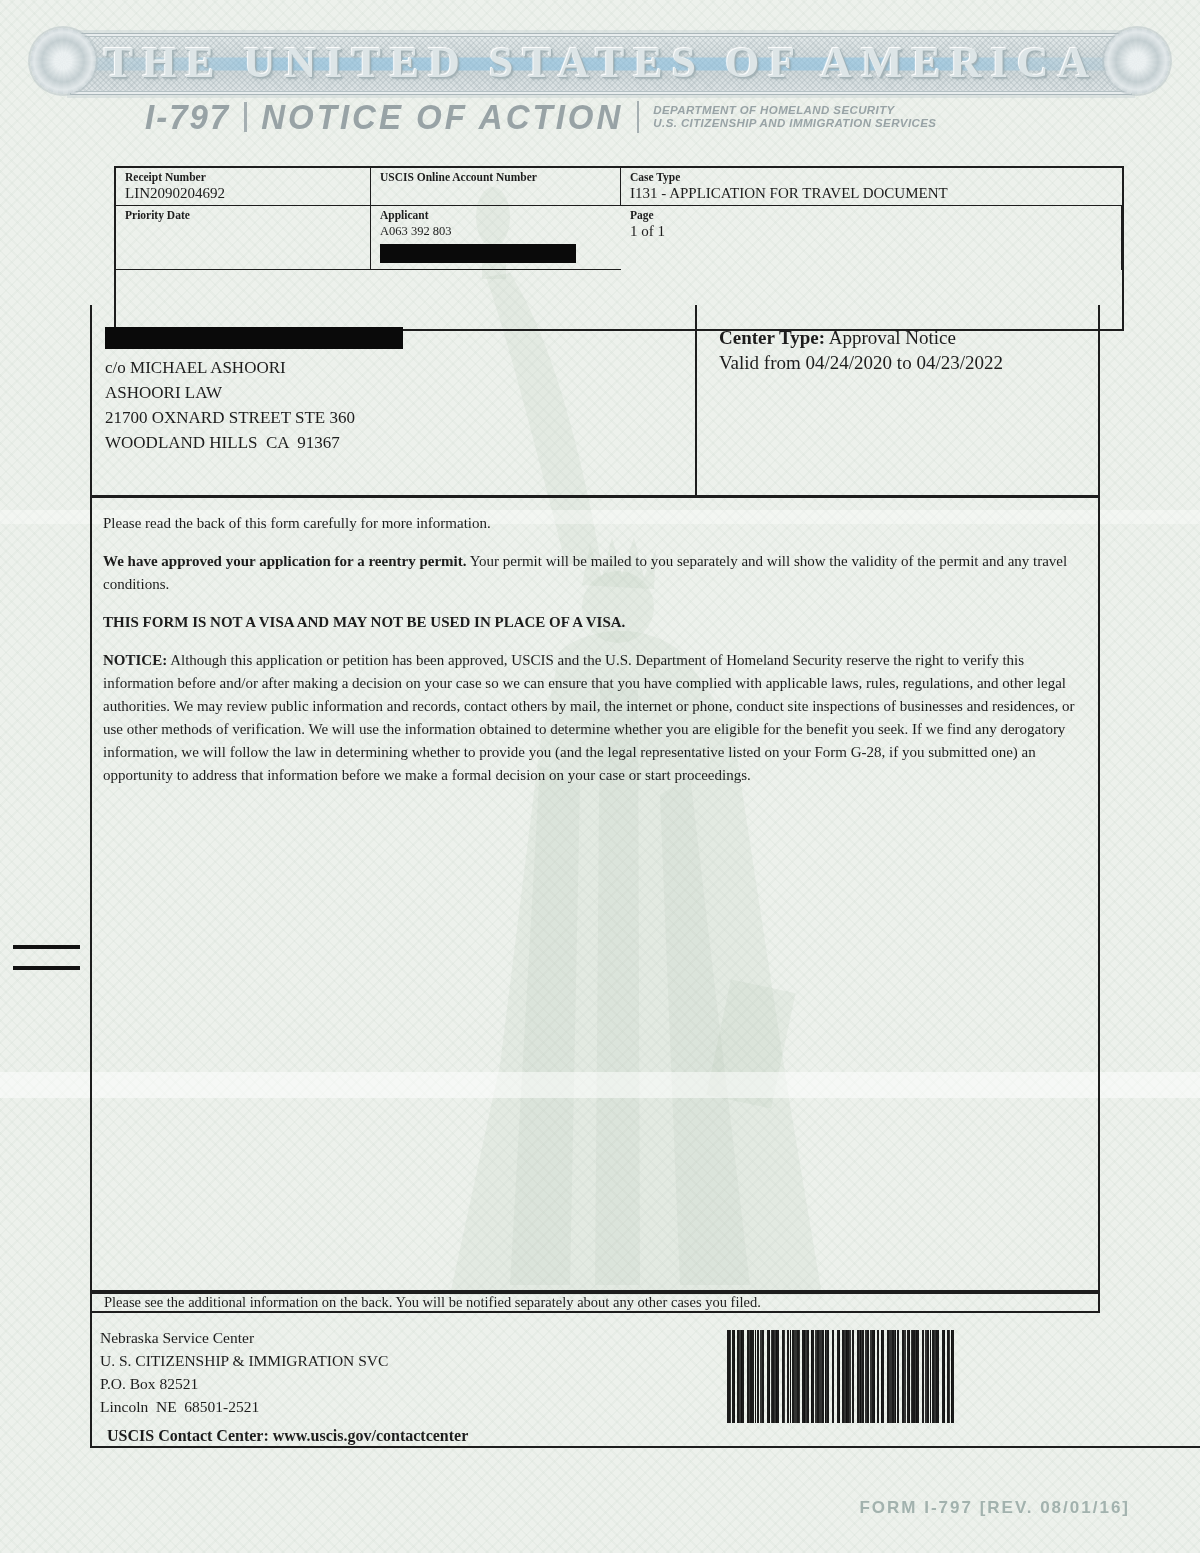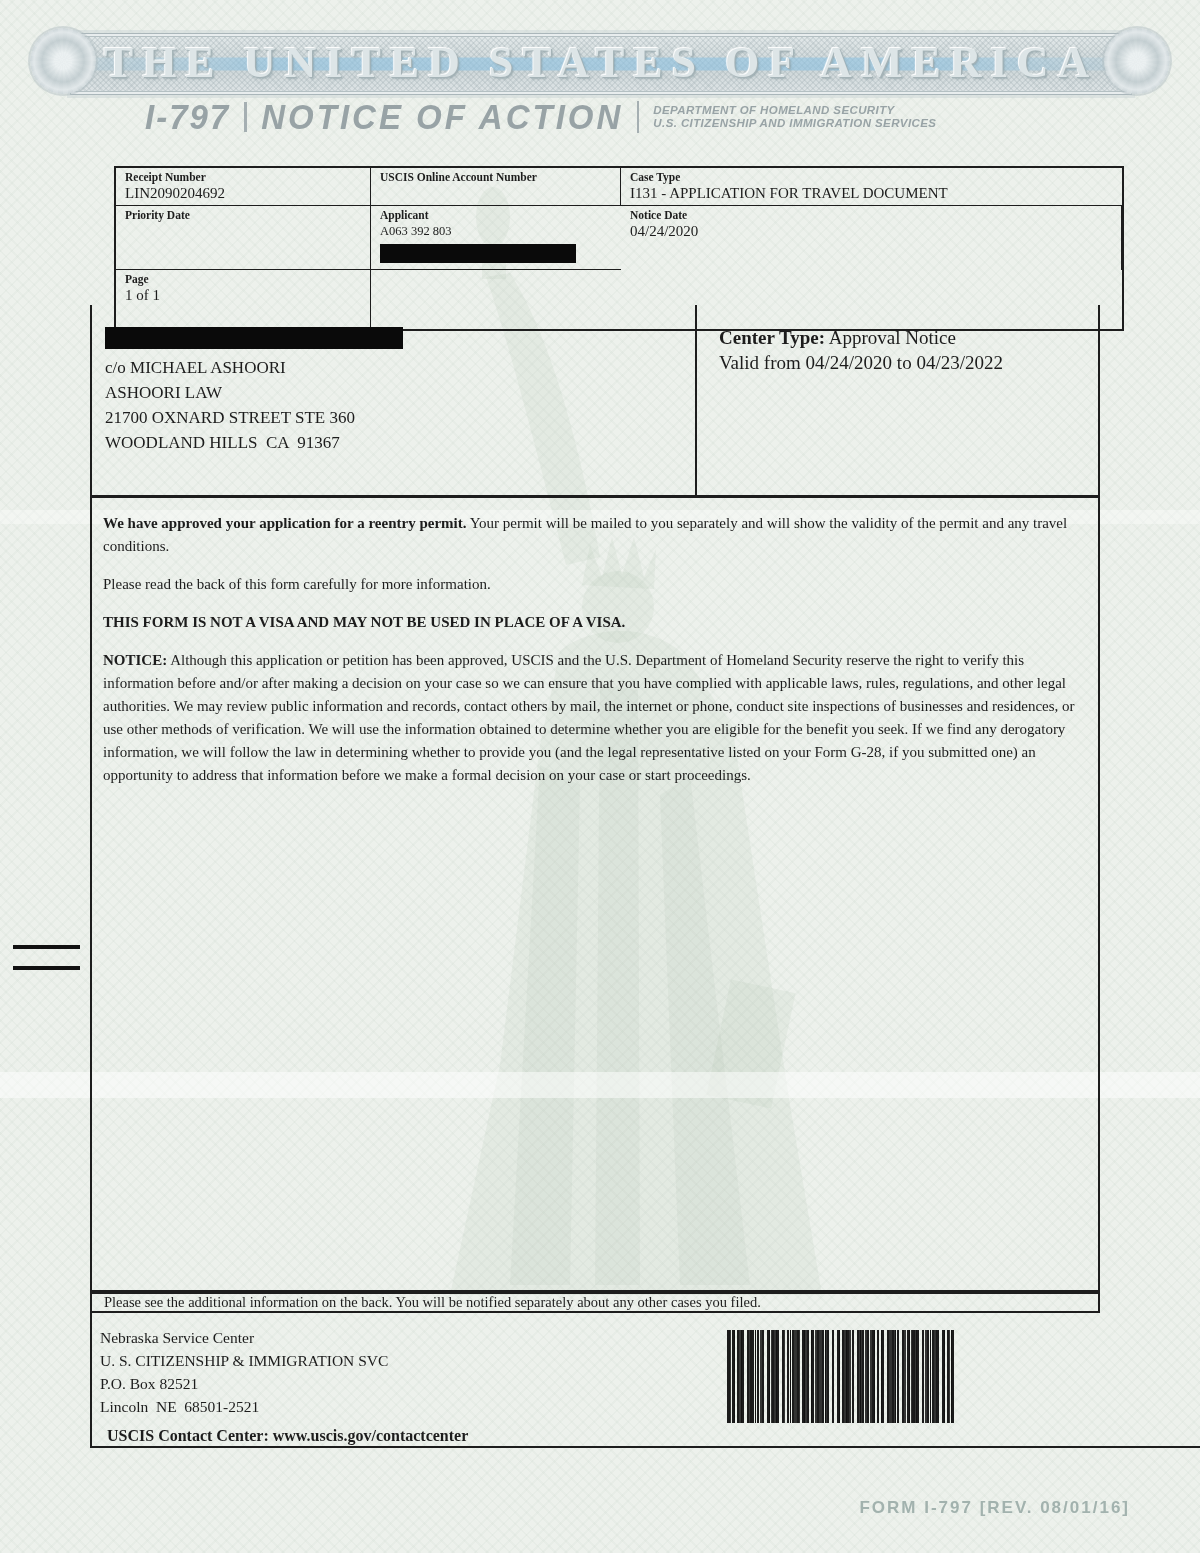--- a/index.html
+++ b/index.html
@@ -168,24 +168,20 @@
     <div class="cell">
       <div class="lbl">Priority Date</div>
       <div class="val"></div>
     </div>
     <div class="cell last-col">
       <div class="lbl">Applicant</div>
       <div class="val small">A063 392 803</div>
       <div class="redact applicant-bar"></div>
     </div>
     <div class="cell last-row">
-      <div class="lbl">Notice Date</div>
-      <div class="val">04/24/2020</div>
-    </div>
-    <div class="cell last-row">
       <div class="lbl">Page</div>
       <div class="val">1 of 1</div>
     </div>
     <div class="cell last-row last-col"></div>
   </div>
 
   <div class="addr-row">
     <div class="addr-left">
       <div class="redact name-bar"></div>
       <div class="addr-line">c/o MICHAEL ASHOORI</div>
@@ -196,25 +192,25 @@
     <div class="addr-right">
       <div class="notice-line">
         <b>Center Type:</b>
         <span>Approval Notice</span>
       </div>
       <div class="notice-line">Valid from 04/24/2020 to 04/23/2022</div>
     </div>
   </div>
 
   <div class="body-box">
+    <p>Please read the back of this form carefully for more information.</p>
     <p>
       <b>We have approved your application for a reentry permit.</b>
       <span>Your permit will be mailed to you separately and will show the validity of the permit and any travel conditions.</span>
     </p>
-    <p>Please read the back of this form carefully for more information.</p>
     <p>
       <b>THIS FORM IS NOT A VISA AND MAY NOT BE USED IN PLACE OF A VISA.</b>
     </p>
     <p>
       <b>NOTICE:</b>
       <span>Although this application or petition has been approved, USCIS and the U.S. Department of Homeland Security reserve the right to verify this information before and/or after making a decision on your case so we can ensure that you have complied with applicable laws, rules, regulations, and other legal authorities. We may review public information and records, contact others by mail, the internet or phone, conduct site inspections of businesses and residences, or use other methods of verification. We will use the information obtained to determine whether you are eligible for the benefit you seek. If we find any derogatory information, we will follow the law in determining whether to provide you (and the legal representative listed on your Form G-28, if you submitted one) an opportunity to address that information before we make a formal decision on your case or start proceedings.</span>
     </p>
   </div>
 
   <div class="strip">Please see the additional information on the back. You will be notified separately about any other cases you filed.</div>

